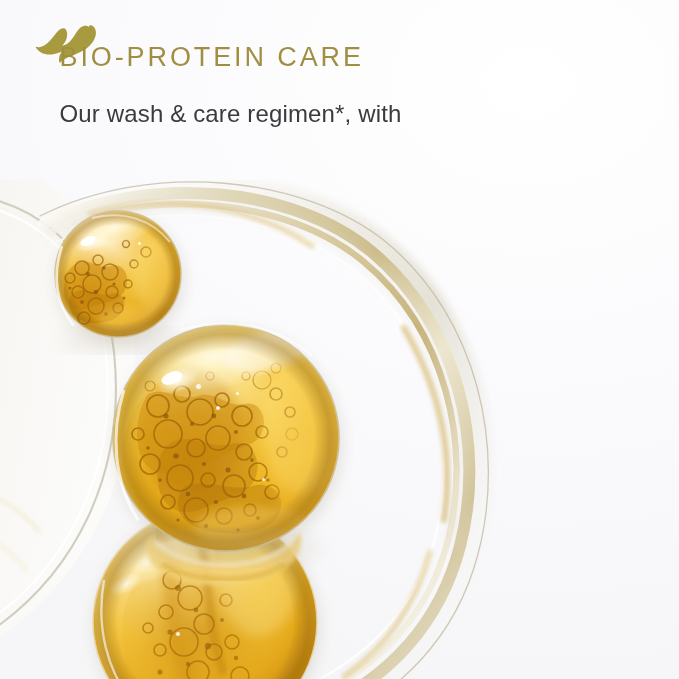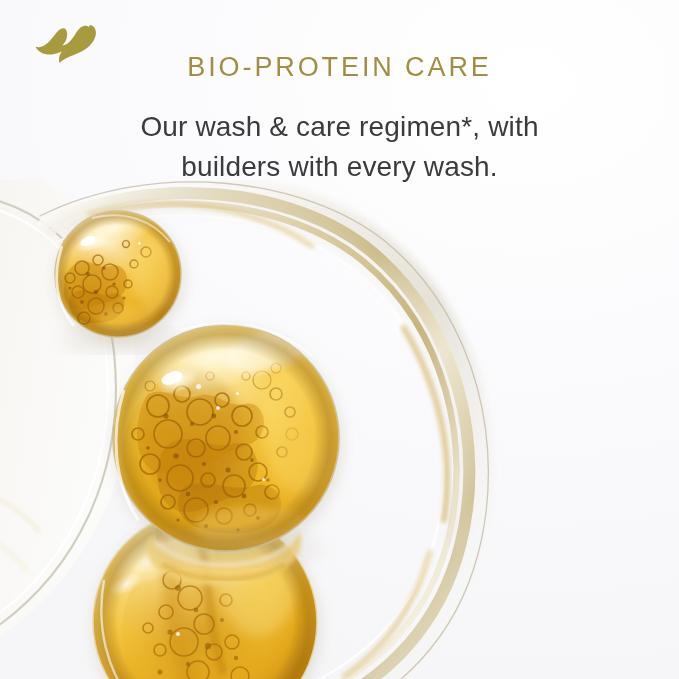--- a/index.html
+++ b/index.html
@@ -38,39 +38,38 @@
     width: 66px;
     height: 48px;
   }
   .brand-logo svg { display: block; width: 100%; height: 100%; }
 
   
   .copy-block {
     position: absolute;
     left: 50%;
     transform: translateX(-50%);
-    top: 53px;
+    top: 43px;
     width: 560px;
-    text-align: center;
     z-index: 6;
   }
   .headline {
     margin: 0;
     font-family: "Liberation Sans", sans-serif;
     font-size: 27px;
     font-weight: 400;
     letter-spacing: 2.9px;
     color: #a08f43;
     line-height: 1.1;
     white-space: nowrap;
   }
   .subcopy {
     margin: 24px 0 0 0;
     font-family: "Liberation Sans", sans-serif;
-    font-size: 28px;
+    font-size: 24px;
     font-weight: 300;
     line-height: 1.44;
     letter-spacing: 0.15px;
     color: #3b3b3d;
   }
   .subcopy .line { display: block; white-space: nowrap; }
 
   
   .art-area {
     position: absolute;
@@ -486,17 +485,16 @@
                C 126.4 29.8 125.9 24.1 123.0 19.6
                C 121.4 17.1 118.9 15.2 116.0 14.6
                C 114.8 14.3 113.6 14.4 112.5 15.0 Z" fill="#a89a3e"></path>
     </svg>
   </div>
 
   <div class="copy-block">
     <h1 class="headline">BIO-PROTEIN CARE</h1>
     <p class="subcopy">
       <span class="line">Our wash &amp; care regimen*, with</span>
-      <span class="line">builders with every wash.</span>
     </p>
   </div>
 
 </div>
 
 </body></html>

